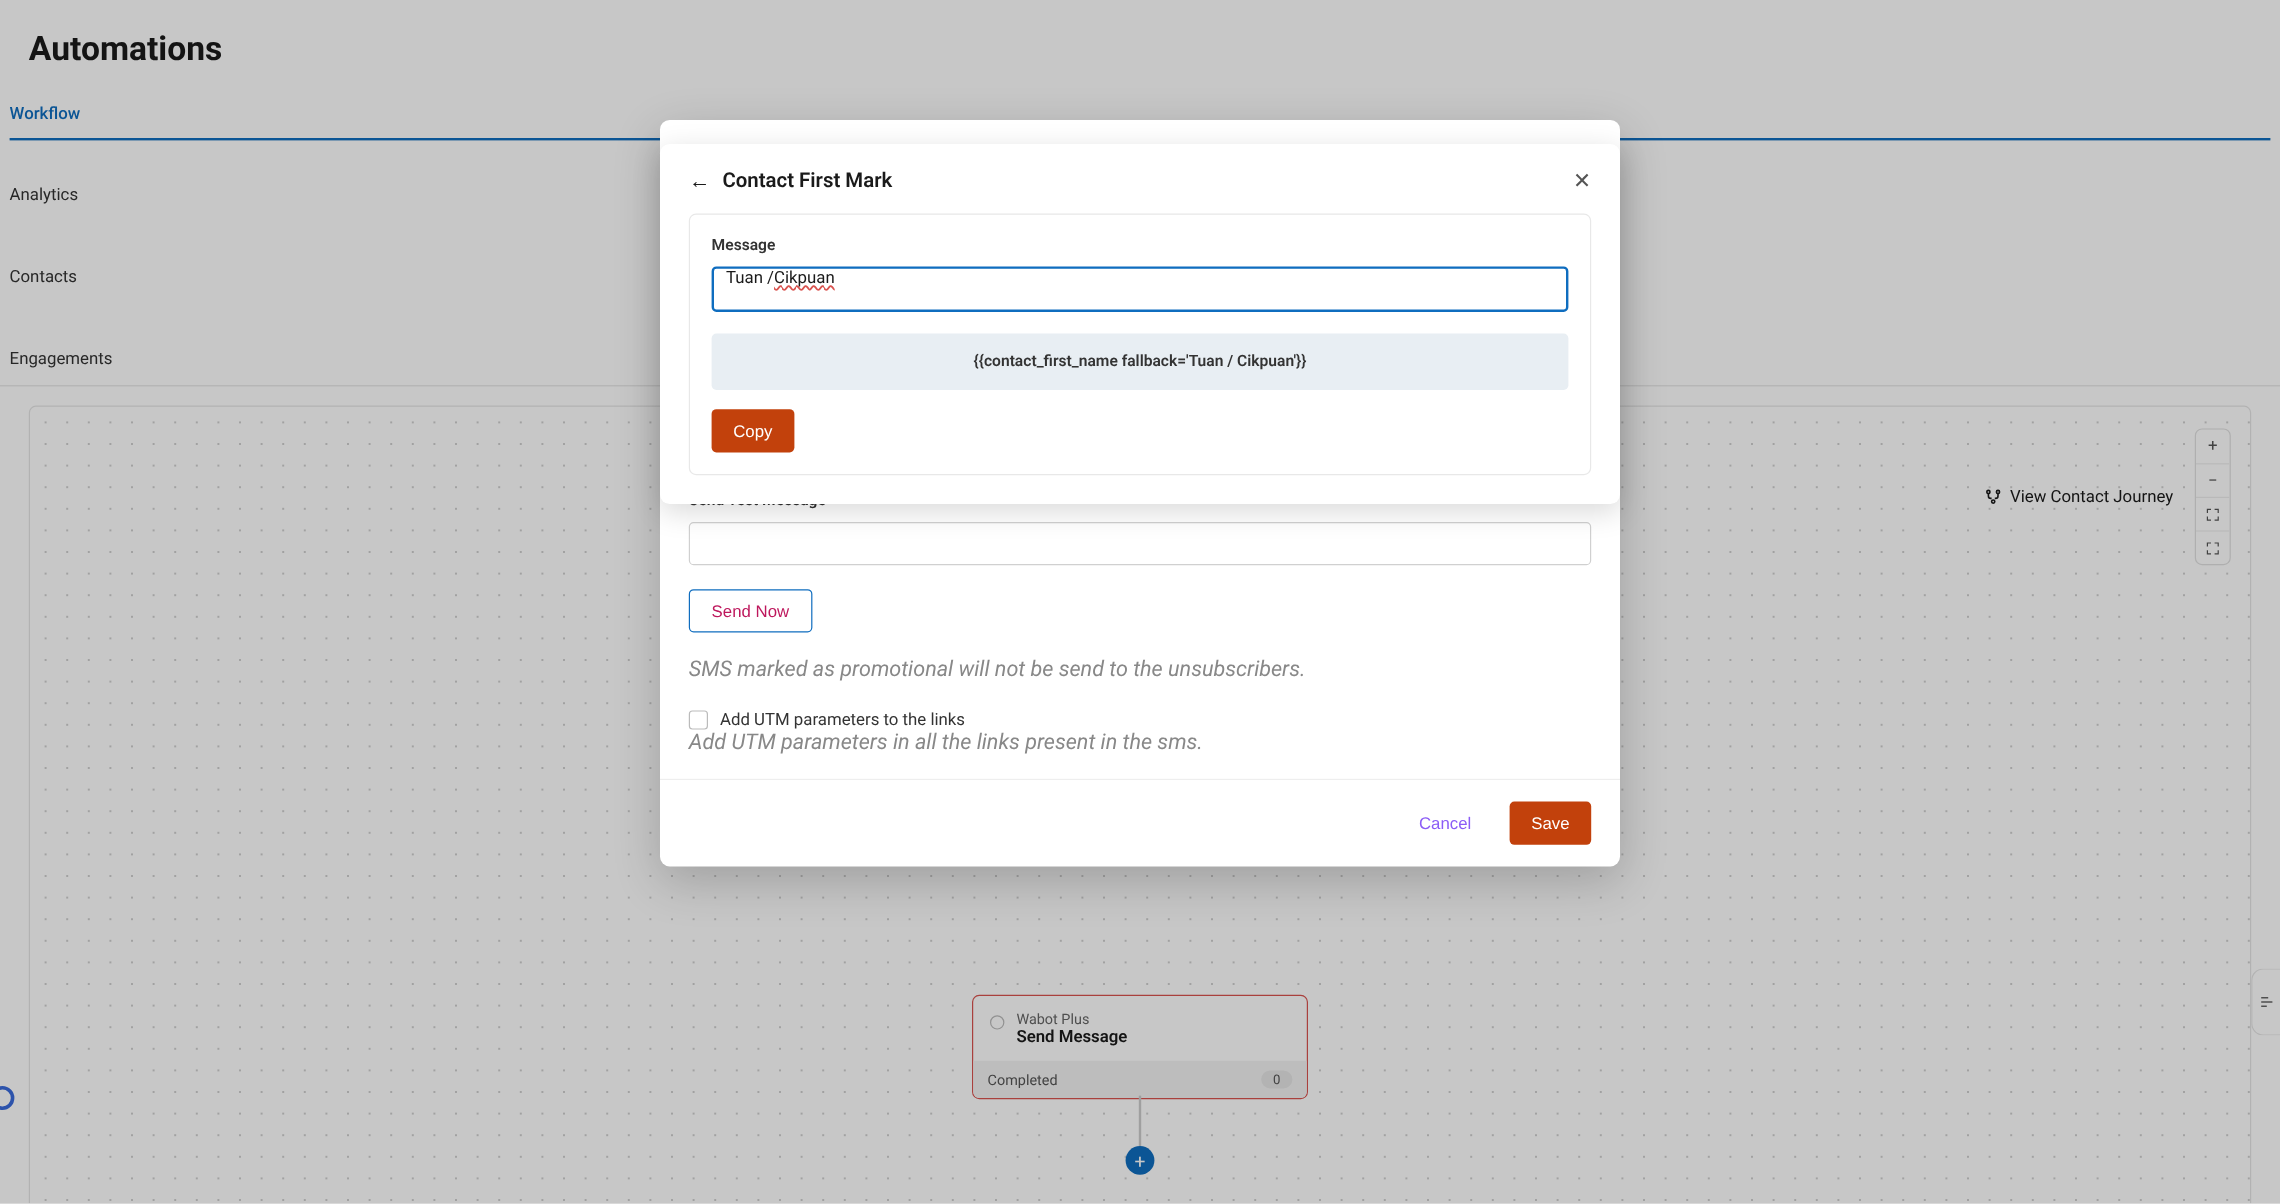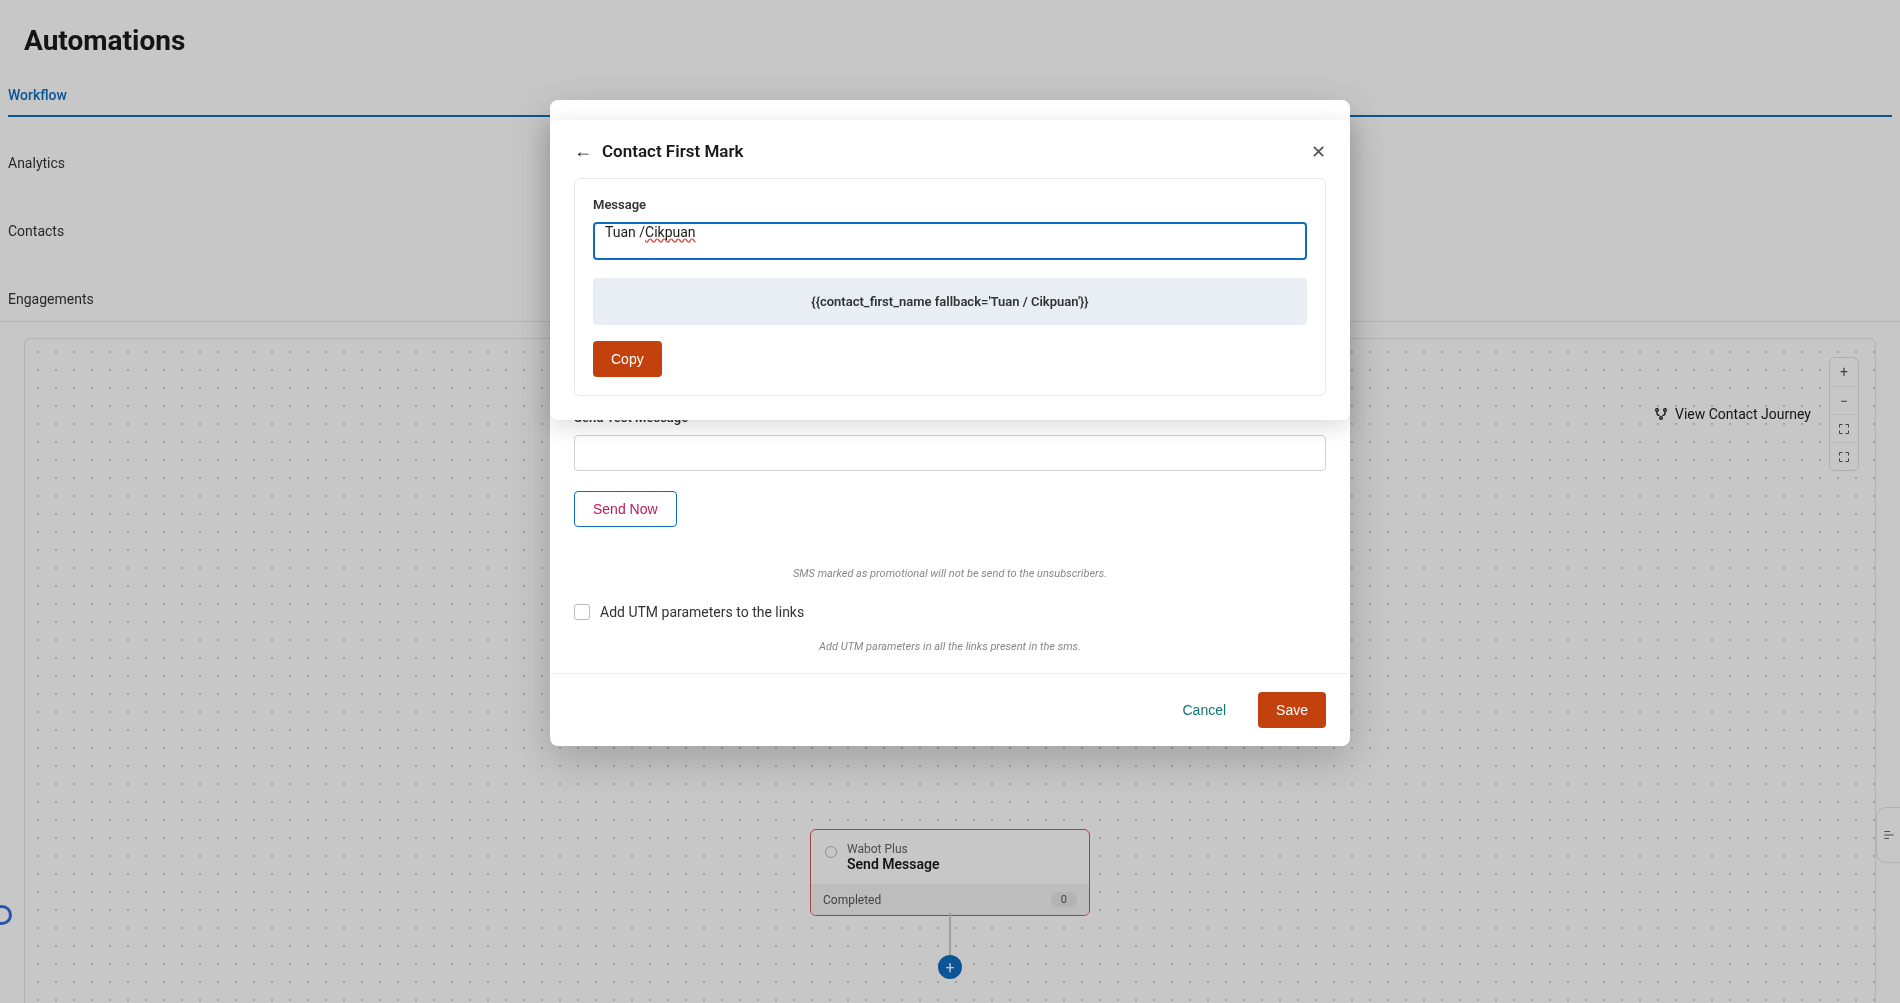--- a/index.html
+++ b/index.html
@@ -132,25 +132,25 @@
     width: 100%; height: 36px; border: 1px solid #d0d0d0; border-radius: 4px;
     padding: 0 10px; font-size: 14px;
   }
   .btn {
     display: inline-flex; align-items: center; justify-content: center;
     height: 36px; padding: 0 18px; border-radius: 4px;
     font-size: 14px; cursor: pointer; border: none;
   }
   .btn-outline-primary { background: #fff; border: 1px solid #0f6dbf; color: #be185d; }
   .btn-primary { background: #c2410c; color: #fff; }
-  .btn-text { background: transparent; color: #0f766e; }
+  .btn-text { background: transparent; color: #8b5cf6; }
 
   .checkbox-row { display: flex; align-items: center; gap: 10px; font-size: 14px; color: #333; margin-top: 4px;}
   .fake-checkbox { width: 16px; height: 16px; border: 1.5px solid #bbb; border-radius: 3px; cursor: pointer; }
-  .help-text { font-size: 11px; color: #888; font-style: italic; margin-top: 20px; text-align: center; }
+  .help-text { font-size: 18px; color: #888; font-style: italic; margin-top: 0; }
 
   .rear-footer {
     border-top: 1px solid #eee; padding: 18px 24px;
     display: flex; justify-content: flex-end; gap: 14px;
   }
 
   
   .front-dialog {
     position: absolute; top: 20px; left: 0; right: 0;
     background: #fff; border-radius: 8px;

